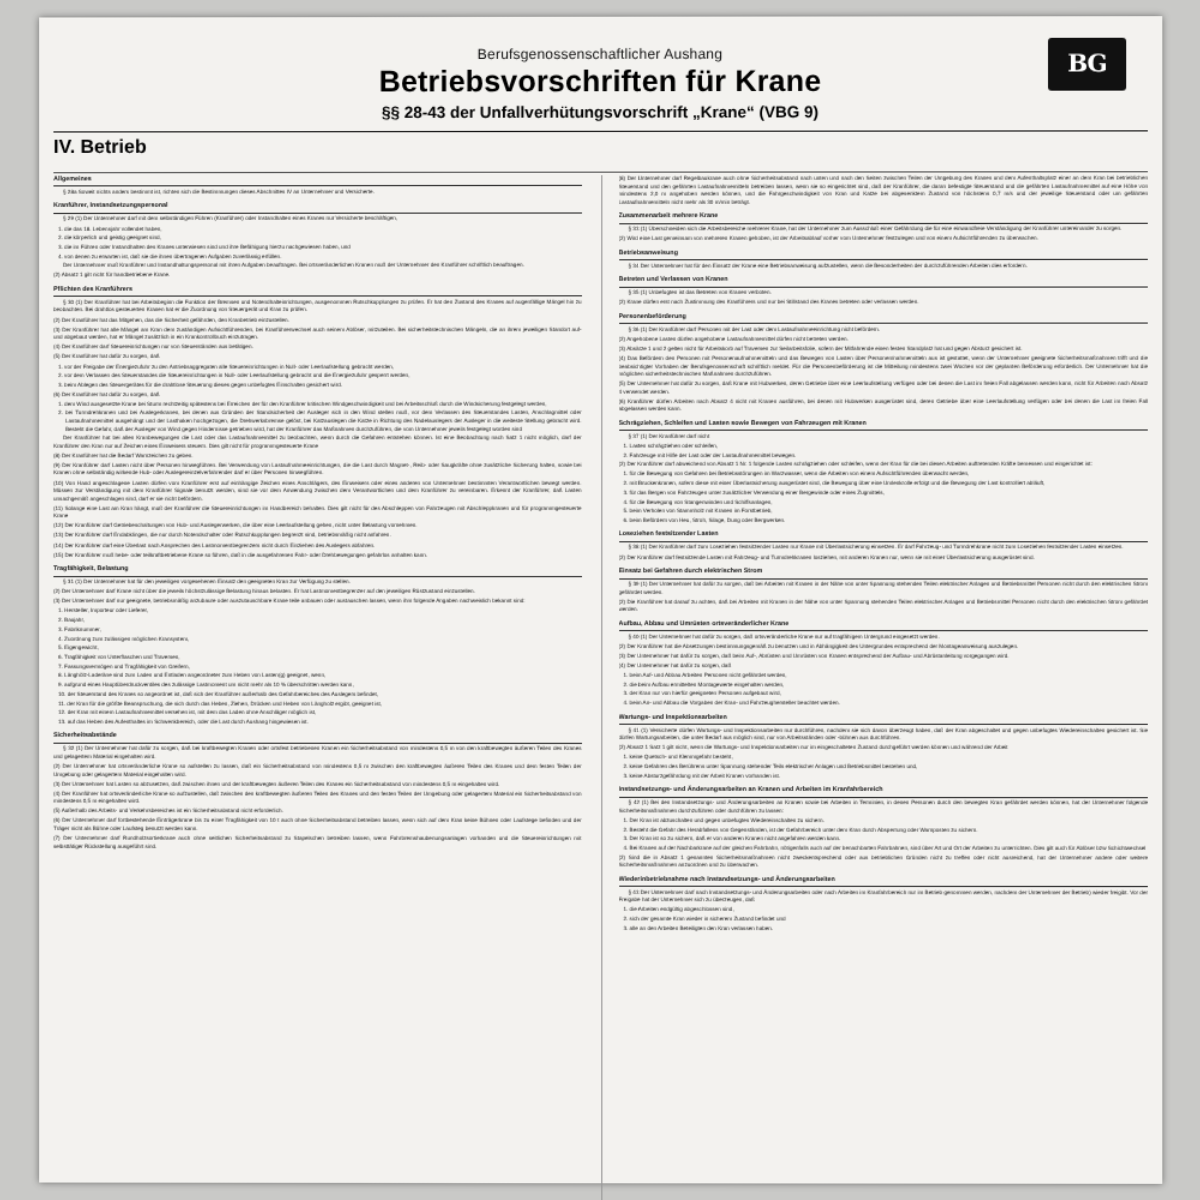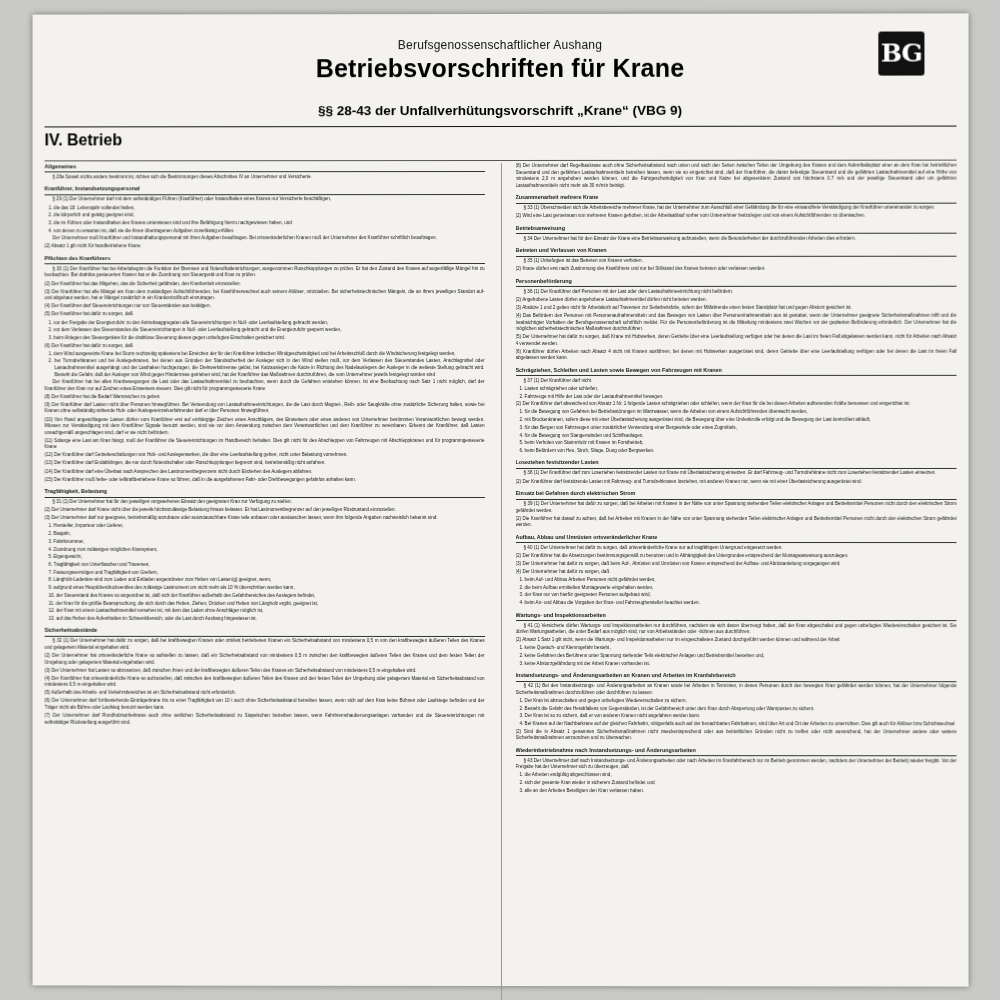--- a/index.html
+++ b/index.html
@@ -17,27 +17,27 @@
     box-shadow:0 0 6px rgba(0,0,0,.45);
     transform:perspective(2400px) rotateY(-0.35deg);
   }
   .inner{
     position:absolute;left:12px;top:10px;right:12px;bottom:8px;
   }
   
   .hdr{text-align:center;padding-top:14px;position:relative;}
   .hdr .kicker{font-size:12px;letter-spacing:.2px;color:#111;}
   .hdr .title{font-size:25px;font-weight:bold;margin-top:2px;color:#000;letter-spacing:.2px;}
-  .hdr .subtitle{font-size:13.5px;font-weight:bold;margin-top:20px;color:#000;}
+  .hdr .subtitle{font-size:13.5px;font-weight:bold;margin-top:3px;color:#000;}
   .bg-logo{
-    position:absolute;right:32px;top:8px;
-    width:46px;height:44px;background:#111;color:#fff;
+    position:absolute;right:18px;top:8px;
+    width:65px;height:44px;background:#111;color:#fff;
     border-radius:3px;
     font-family:"DejaVu Serif", serif;
-    font-weight:bold;font-size:25px;
+    font-weight:bold;font-size:20px;
     display:flex;align-items:center;justify-content:center;
     letter-spacing:-1px;
   }
   .bg-logo span{transform:translateY(-1px);}
   
   .rule{border:0;border-top:1px solid #111;margin:8px 0 0 0;}
   .rule.thin{border-top:1px solid #555;}
   
   .sectiontag{
     display:inline-block;font-weight:bold;font-size:16px;

